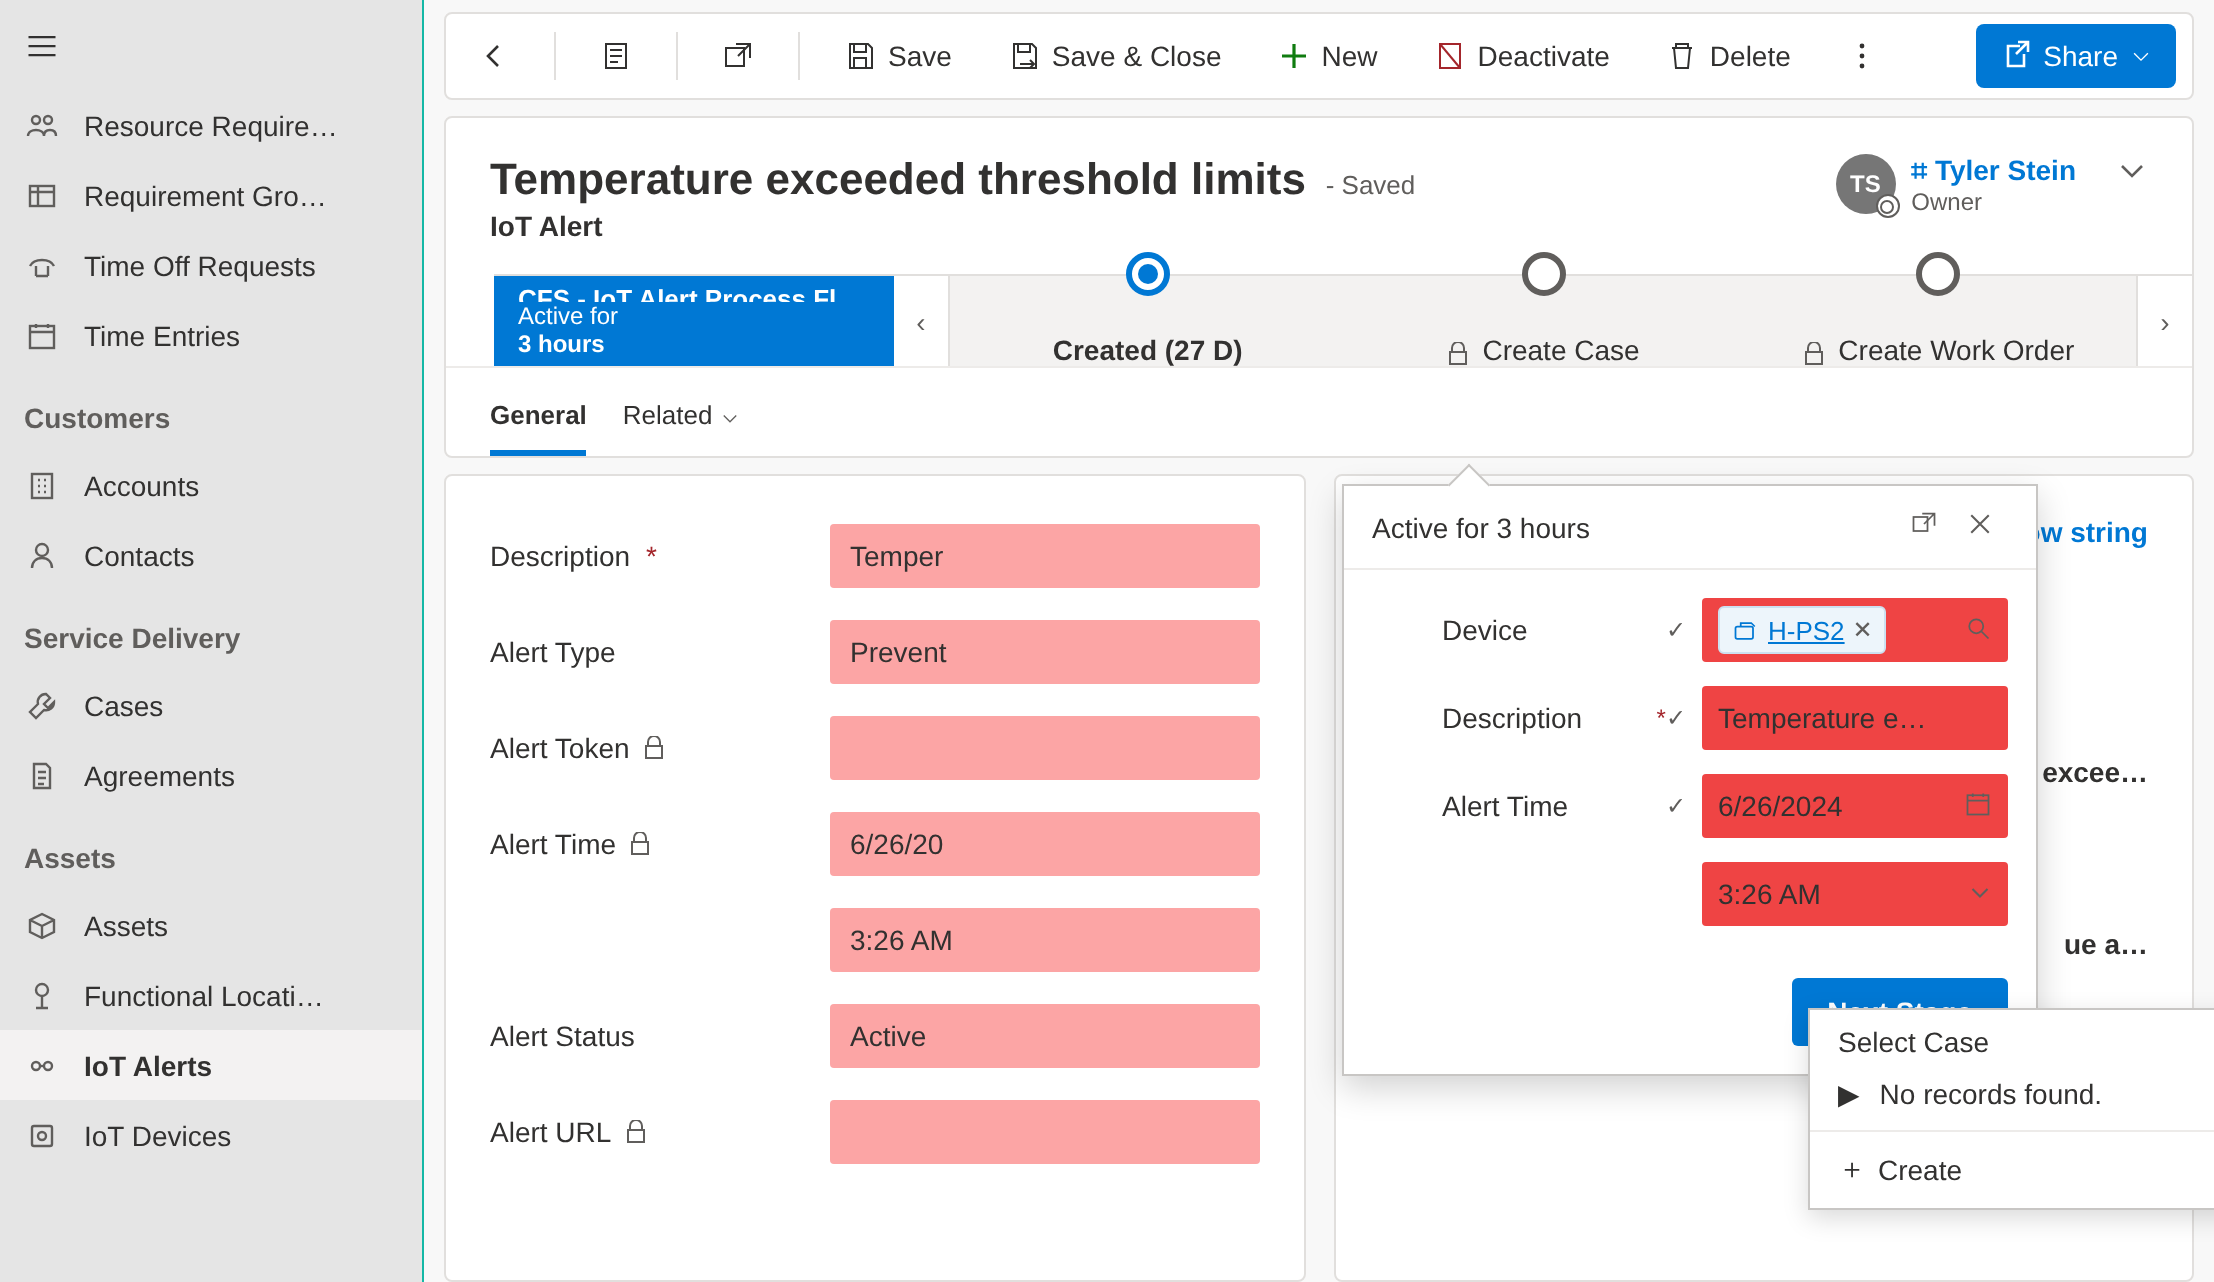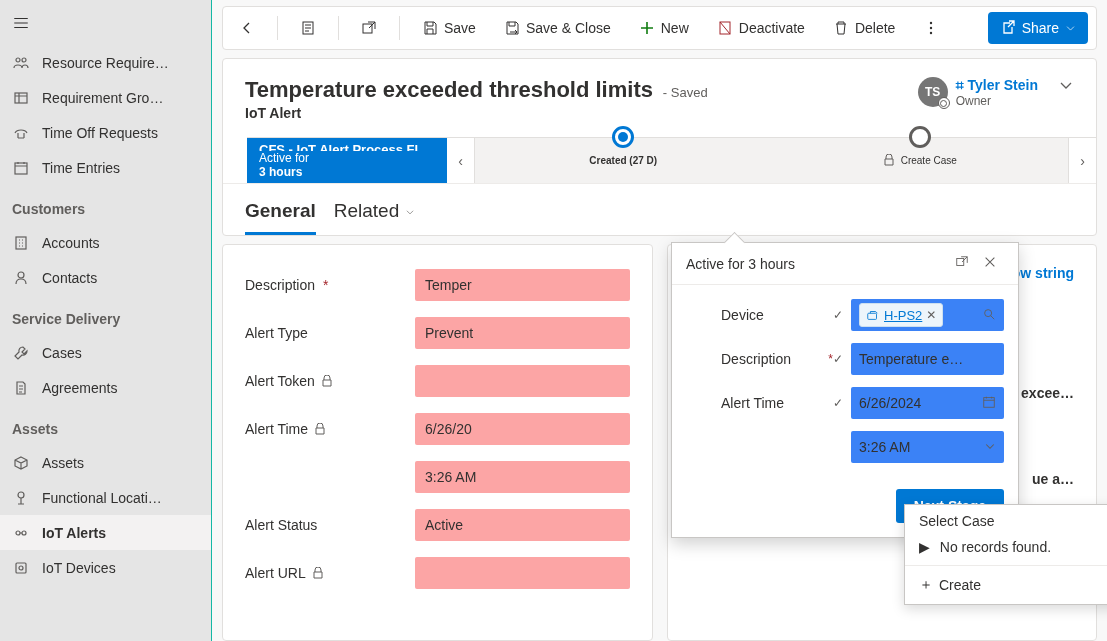--- a/index.html
+++ b/index.html
@@ -43,31 +43,31 @@
 .chev-down { margin-left: 12px; color: #605e5c; }
 
 
 .bpf { display: flex; height: 46px; border-top: 1px solid #e1dfdd; position:relative;margin-left:24px; }
 .bpf-title { flex: 0 0 200px; background: #0078d4; color: #fff; padding: 4px 12px; display: flex; flex-direction: column; justify-content: center; font-size: 13px; }
 .bpf-title b { font-weight: 600; overflow:hidden; text-overflow:ellipsis; white-space:nowrap; display:block; }
 .bpf-title small { font-size: 12px; }
 .bpf-arrow { width: 28px; display: flex; align-items: center; justify-content: center; background: #fff; border-right: 1px solid #e1dfdd; color: #605e5c; cursor:pointer; }
 .bpf-arrow-right { border-left: 1px solid #e1dfdd; border-right:none; }
 .bpf-stages { flex: 1; display: flex; background: #f3f2f1; position: relative; }
-.bpf-stage { flex: 1; display: flex; align-items: flex-end; justify-content: center; position: relative; padding-bottom: 17px; font-size: 10px; gap:6px; }
+.bpf-stage { flex: 1; display: flex; align-items: flex-end; justify-content: center; position: relative; padding-bottom: 0; font-size: 14px; gap:6px; }
 .bpf-stage-label { font-weight:400; }
 .bpf-stage.active .bpf-stage-label { font-weight: 600; }
 .bpf-circle { position: absolute; top: -12px; left: 50%; transform: translateX(-50%); width: 22px; height: 22px; border-radius: 50%; background: #fff; border: 3px solid #605e5c; z-index:2; }
 .bpf-stage.active .bpf-circle { border-color: #0078d4; }
 .bpf-stage.active .bpf-circle::after { content:""; position:absolute; inset:3px; background:#0078d4; border-radius:50%; }
 .bpf-lock { width:12px; height:12px; }
 
 
 .tabs { display: flex; gap: 18px; padding: 6px 22px 0 22px; border-top: 1px solid #edebe9;}
-.tab { padding: 10px 0 10px 0; font-size: 19px; color: #323130; cursor: pointer; border-bottom: 3px solid transparent; }
+.tab { padding: 10px 0 10px 0; font-size: 13px; color: #323130; cursor: pointer; border-bottom: 3px solid transparent; }
 .tab.active { font-weight: 600; border-bottom-color: #0078d4; }
 
 
 .form-area { display: flex; gap: 14px; margin: 0 10px; flex: 1; overflow: hidden; }
 .form-card { background: #fff; border: 1px solid #e1dfdd; border-radius: 4px; padding: 20px 22px; flex: 1; overflow-y: auto; }
 .side-card { width: 430px; background: #fff; border: 1px solid #e1dfdd; border-radius: 4px; padding: 20px 22px; overflow-y:auto; position:relative; }
 .field-row { display: flex; align-items: center; min-height: 40px; margin-bottom: 8px; }
 .field-label { width: 170px; font-size: 14px; color: #323130; display:flex; align-items:center; gap:6px;}
 .field-req { color: #a4262c; margin-left: 2px; }
 .field-lock { width: 12px; color: #605e5c; }
@@ -79,21 +79,21 @@
 .flyout { position: absolute; top: 242px; left: 671px; width: 348px; background: #fff; border: 1px solid #c8c6c4; box-shadow: 0 6px 16px rgba(0,0,0,.18); }
 .flyout::before { content:""; position:absolute; top:-8px; left:55px; width:14px; height:14px; background:#fff; border-left:1px solid #c8c6c4; border-top:1px solid #c8c6c4; transform:rotate(45deg); }
 .flyout-header { display: flex; align-items: center; padding: 12px 14px; border-bottom: 1px solid #edebe9; }
 .flyout-header .title { flex: 1; font-size: 14px; }
 .flyout-header .ic { width: 28px; text-align: center; color: #605e5c; cursor:pointer; }
 .flyout-body { padding: 14px 14px 6px 14px; }
 .fl-row { display: flex; align-items: center; margin-bottom: 12px; gap: 8px; margin-left: 35px; }
 .fl-label { width: 98px; font-size: 14px; }
 .fl-check { width: 16px; color: #605e5c; font-size: 12px; display:flex; justify-content:flex-end; }
 .fl-req { width: 16px; color: #a4262c; font-size: 12px; display:flex; justify-content:flex-end; }
-.fl-control { flex: 1; background: #3b82f6; height: 32px; display: flex; align-items: center; padding: 0 8px; border-radius: 2px; font-size: 14px; }
+.fl-control { flex: 1; background: #ef4444; height: 32px; display: flex; align-items: center; padding: 0 8px; border-radius: 2px; font-size: 14px; }
 .lookup-chip { display:inline-flex; align-items:center; gap:4px; background:#edf5fb; height:24px; padding:0 6px; border:1px solid #cde0f0; border-radius:3px; }
 .lookup-chip a { color:#0078d4; text-decoration:underline; font-size:13px; }
 .lookup-x { color:#605e5c; font-size:12px; cursor:pointer; }
 .lookup-search { margin-left:auto; color:#605e5c; cursor:pointer; }
 .fl-date-icon { margin-left: auto; color: #605e5c; }
 .fl-time { display:flex; align-items:center; }
 .fl-footer { display: flex; justify-content: flex-end; padding: 8px 14px 14px 14px; }
 .next-btn { background: #0078d4; color: #fff; border: none; border-radius: 3px; height: 34px; padding: 0 18px; font-weight: 600; font-size: 14px; cursor:pointer; }
 
 
@@ -345,20 +345,27 @@
           <div class="bpf-stage active">
             <div class="bpf-circle"></div>
             <span class="bpf-stage-label">Created  (27 D)</span>
           </div>
           <div class="bpf-stage">
             <div class="bpf-circle"></div>
             <svg class="bpf-lock" viewBox="0 0 12 12">
               <path d="M3 5V3a3 3 0 016 0v2M2 5h8v6H2z" stroke="#605e5c" fill="none"></path>
             </svg>
             <span class="bpf-stage-label">Create Case</span>
+          </div>
+          <div class="bpf-stage">
+            <div class="bpf-circle"></div>
+            <svg class="bpf-lock" viewBox="0 0 12 12">
+              <path d="M3 5V3a3 3 0 016 0v2M2 5h8v6H2z" stroke="#605e5c" fill="none"></path>
+            </svg>
+            <span class="bpf-stage-label">Create Work Order</span>
           </div>
         </div>
       <div class="bpf-arrow bpf-arrow-right">›</div>
     </div>
 
     <div class="tabs" id="tabrow">
         <div class="tab active">General</div>
         <div class="tab">Related <svg width="10" height="10" viewBox="0 0 16 16" style="vertical-align:middle">
             <path d="M3 6l5 5 5-5" stroke="#605e5c" fill="none"></path>
           </svg></div>

